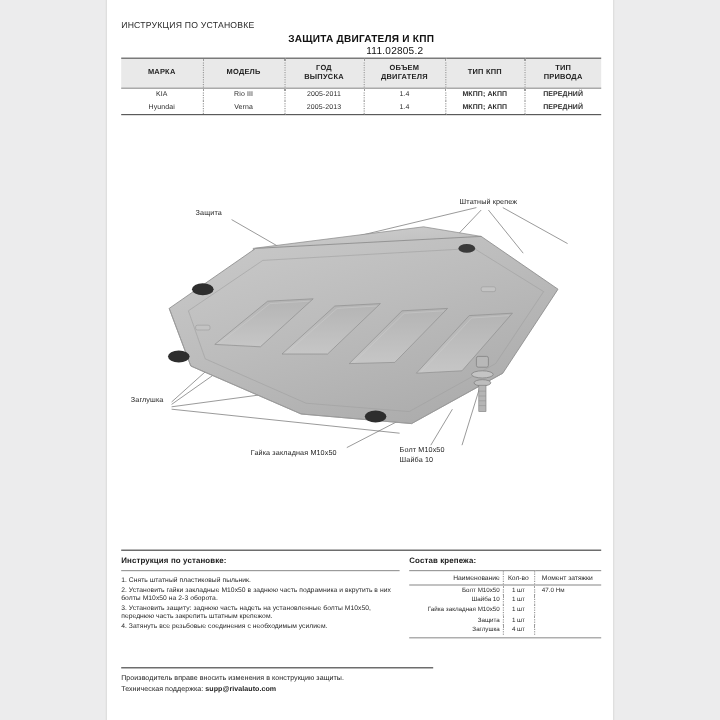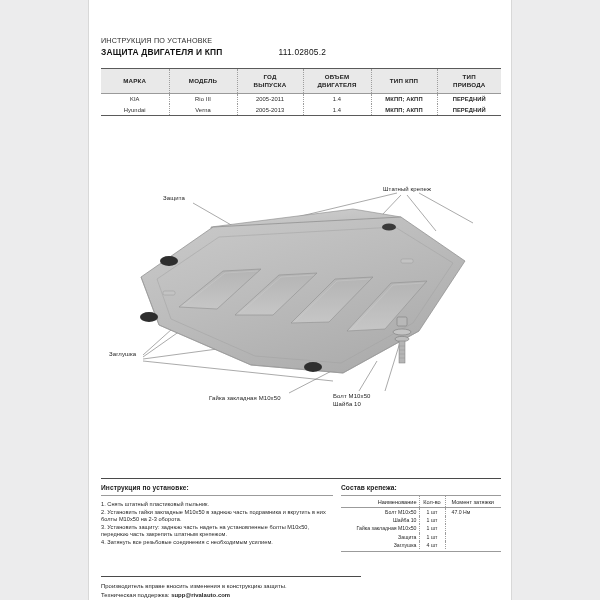--- a/index.html
+++ b/index.html
@@ -21,39 +21,39 @@
     border-left: 1px solid #d8d8d8;
     border-right: 1px solid #d8d8d8;
     box-sizing: border-box;
   }
   .inner {
     position: absolute;
     left: 12px;
     top: 0;
     width: 400px;
     height: 503px;
-    margin-top: 20px;
   }
 
   
   .hdr {
     position: absolute;
     left: 0; top: 16px;
     width: 400px;
   }
   .hdr-line1 {
     font-size: 7.2px;
     color: #2b2b2b;
     letter-spacing: .2px;
     line-height: 10px;
   }
   .hdr-row2 {
     display: flex;
     align-items: center;
     margin-top: 1px;
+    flex-direction: column;
   }
   .hdr-title {
     font-size: 8.4px;
     font-weight: bold;
     color: #111;
     letter-spacing: .2px;
   }
   .hdr-code {
     font-size: 8.4px;
     font-weight: normal;

